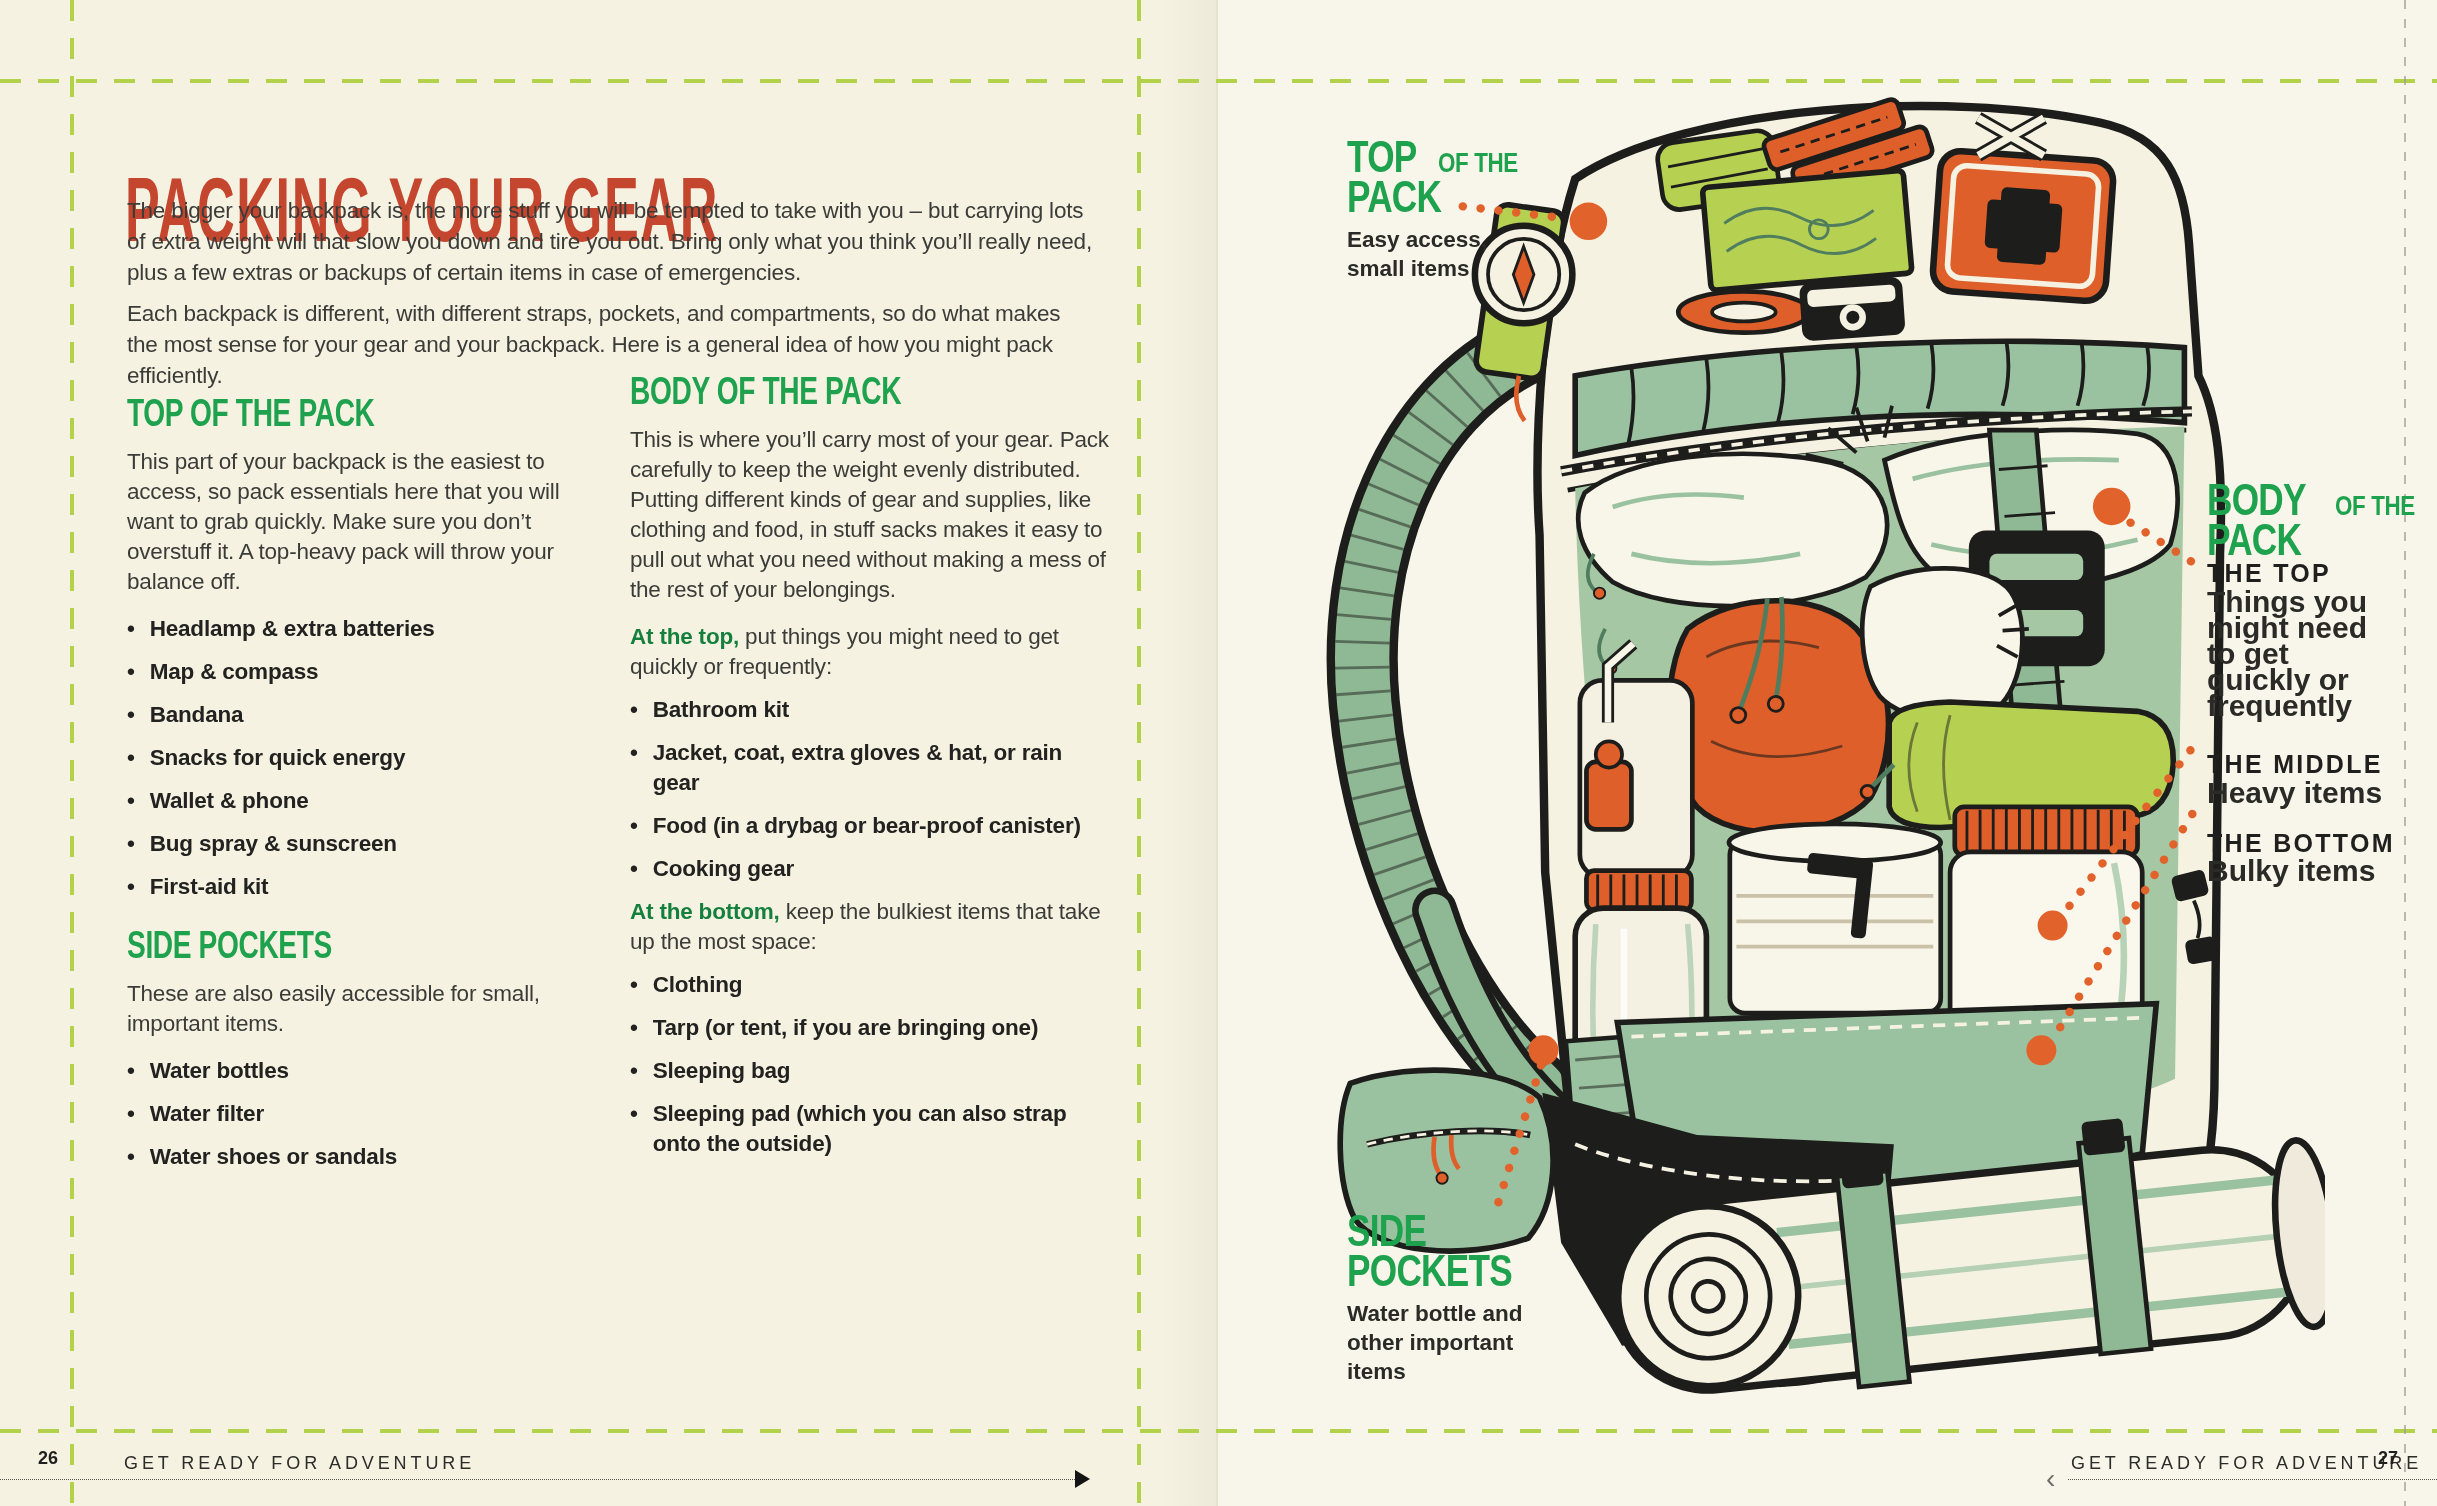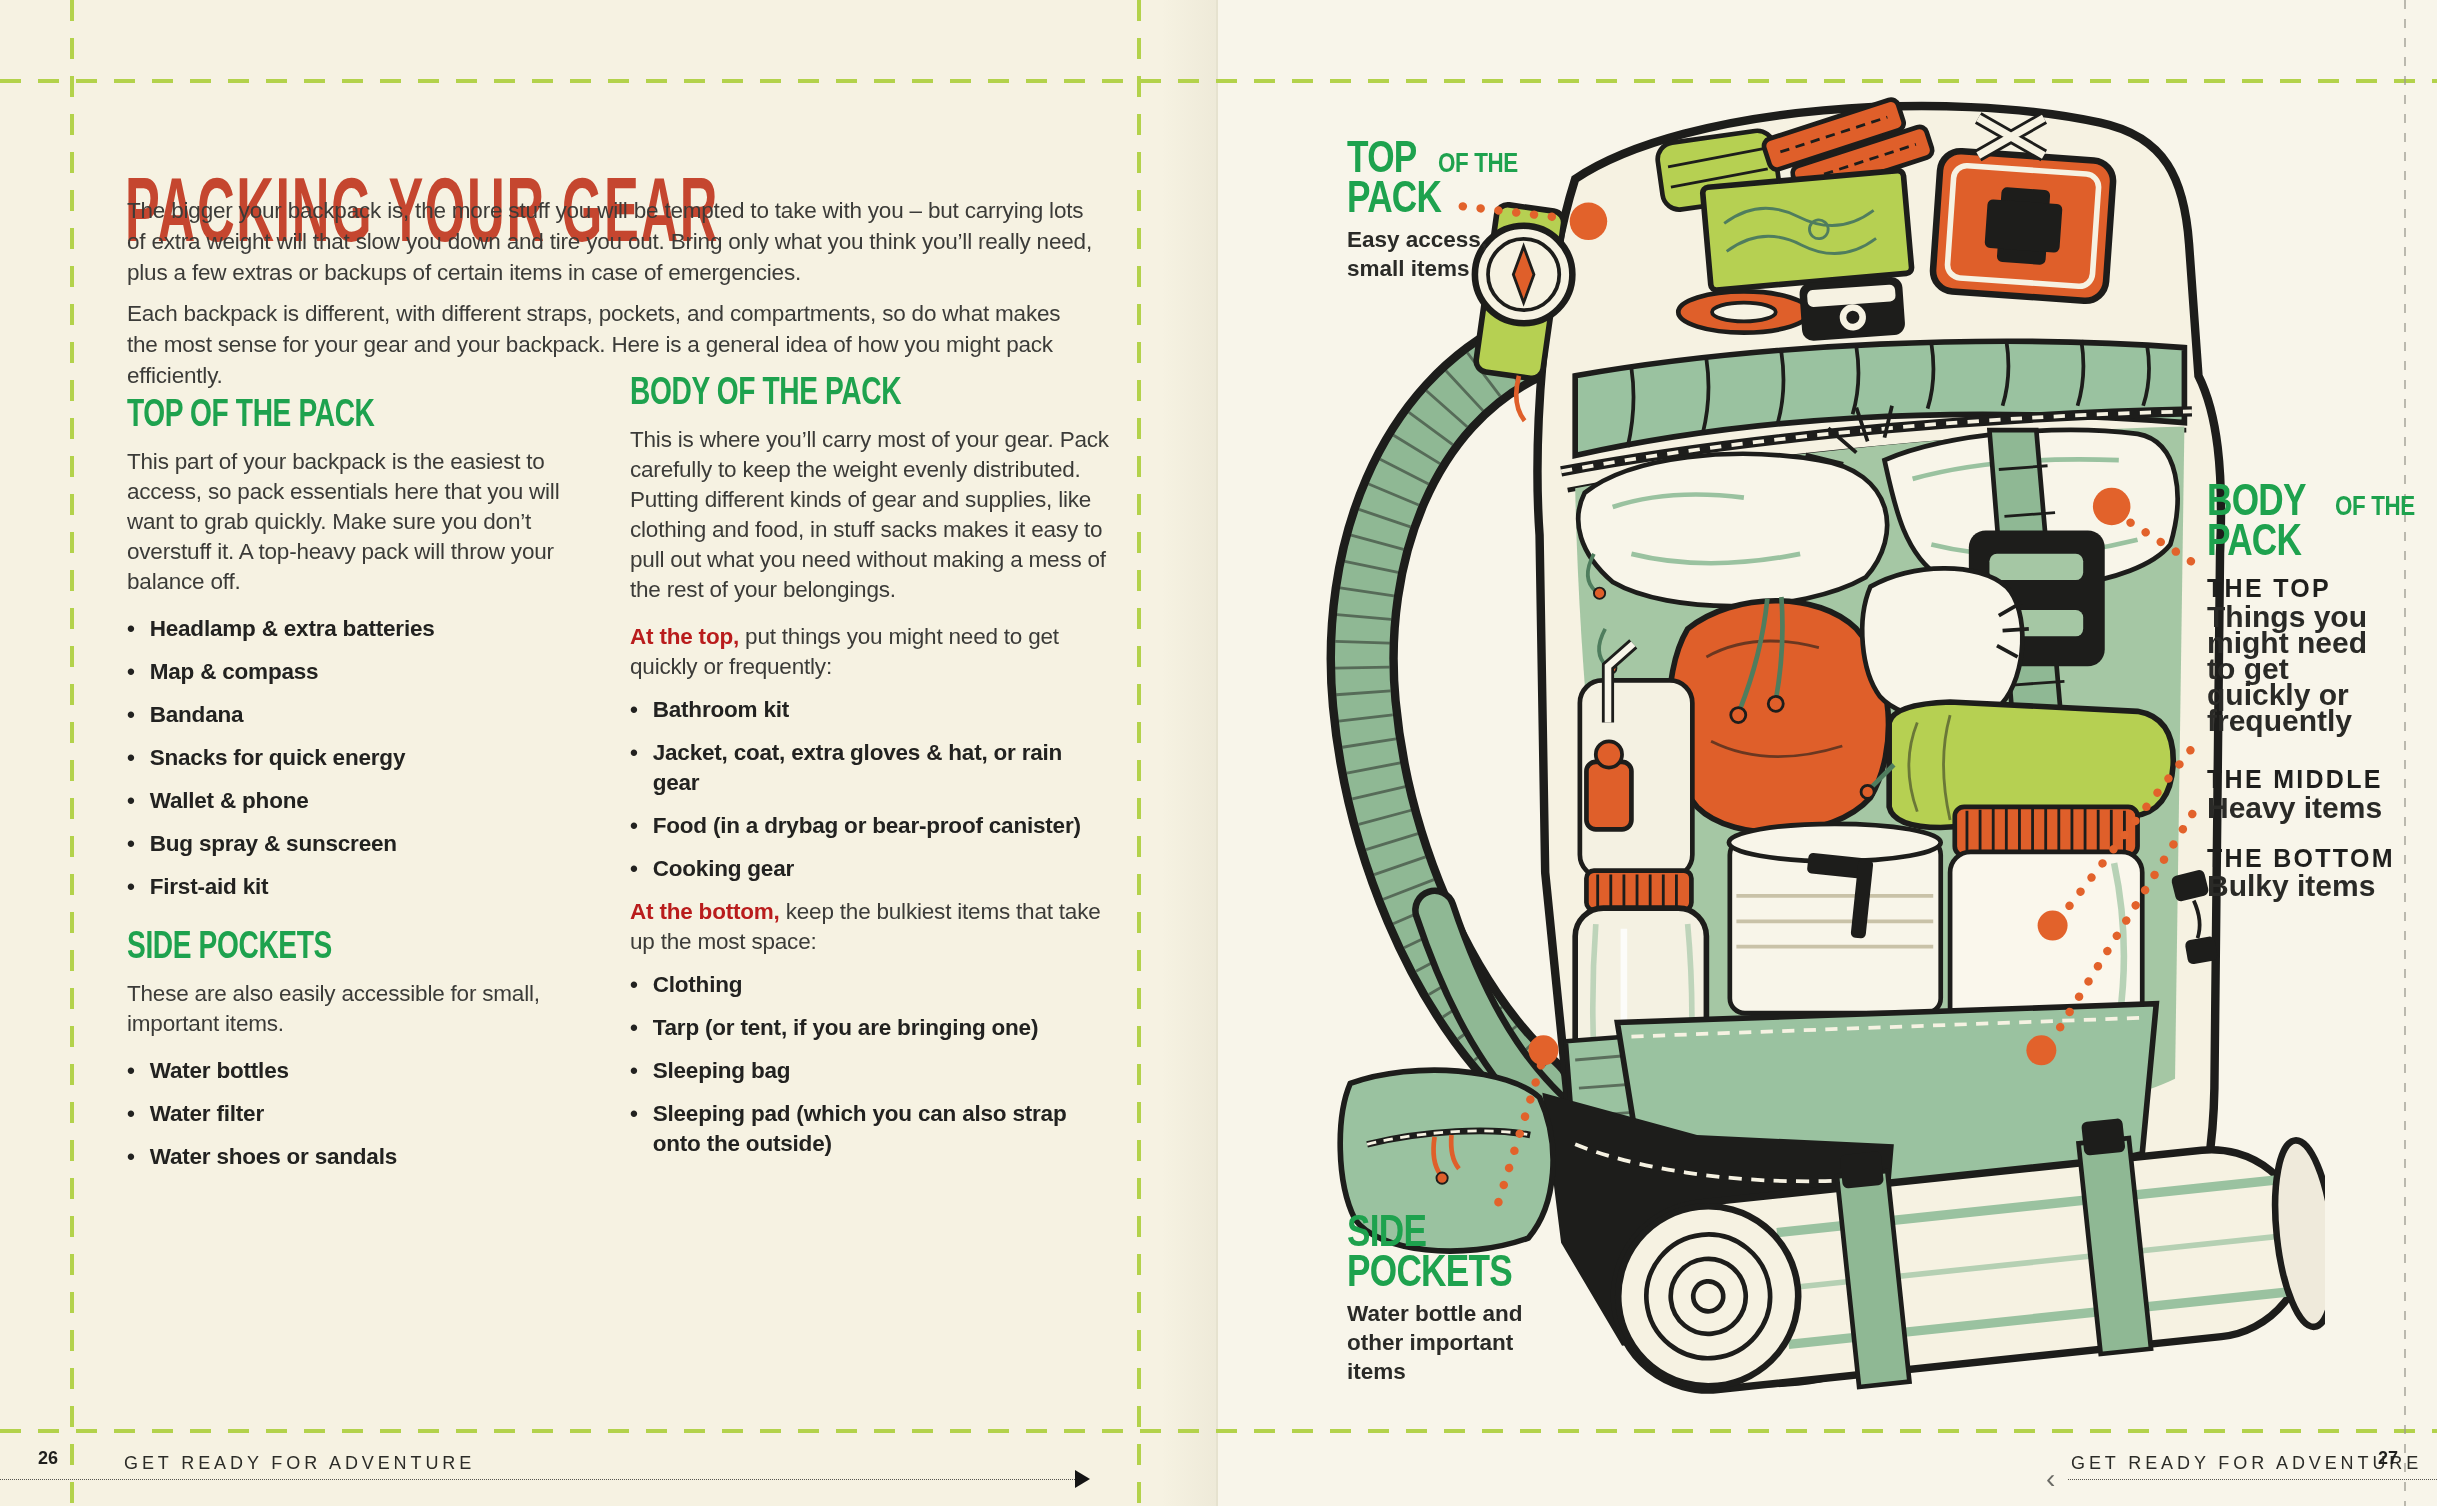--- a/index.html
+++ b/index.html
@@ -34,21 +34,21 @@
   .col2{left:630px;top:372px;width:480px;}
   .sec-heading{
     color:#1ea24e;font-weight:bold;font-size:38px;line-height:1;white-space:nowrap;
     letter-spacing:-0.5px;display:inline-block;transform:scaleX(.74);transform-origin:left top;
     margin:0 0 15px 0;
   }
   .sec-body{margin:0 0 17px 0;}
   ul.blist{list-style:none;margin:3.8px 0 24.4px 0;padding:0;}
   ul.blist li{display:flex;gap:15px;margin-bottom:13px;font-weight:bold;color:#222220;}
   ul.blist li .dot{flex:0 0 auto;}
-  .lead{color:#b91c1c;font-weight:bold;}
+  .lead{color:#15803d;font-weight:bold;}
   .subsec{margin:0 0 13px 0;}
   
   .co-green{color:#1ea24e;font-weight:bold;line-height:.92;}
   .co-big{font-size:44px;display:inline-block;transform:scaleX(.8);transform-origin:left bottom;letter-spacing:-0.9px;}
   .co-small{font-size:28px;display:inline-block;transform:scaleX(.8);transform-origin:left bottom;letter-spacing:-0.5px;}
   .co-desc{font-size:22.5px;line-height:29px;color:#2a2a27;margin-top:7.5px;}
   .zone-label{font-size:25px;font-weight:bold;letter-spacing:2.3px;color:#1f1f1d;white-space:nowrap;}
   .zone-desc{font-size:30px;line-height:26px;color:#2a2a27;margin-top:3.8px;}
   .callout-top{left:1347px;top:137px;width:244px;}
   .callout-body{left:2207px;top:480px;width:231px;}
@@ -391,21 +391,21 @@
 
 <div class="abs callout-top co-green">
   <div><span class="co-big">TOP</span>&nbsp;<span class="co-small">OF THE</span></div>
   <div><span class="co-big">PACK</span></div>
   <div class="co-desc" style="width:164px;">Easy access, small items</div>
 </div>
 
 <div class="abs callout-body co-green">
   <div><span class="co-big">BODY</span>&nbsp;<span class="co-small">OF THE</span></div>
   <div><span class="co-big">PACK</span></div>
-  <div style="margin-top:16px;">
+  <div style="margin-top:1px;">
     <div class="zone-label">THE TOP</div>
     <div class="zone-desc" style="width:192px;">Things you might need to get quickly or frequently</div>
   </div>
   <div style="margin-top:34px;">
     <div class="zone-label">THE MIDDLE</div>
     <div class="zone-desc">Heavy items</div>
   </div>
   <div style="margin-top:26px;">
     <div class="zone-label">THE BOTTOM</div>
     <div class="zone-desc">Bulky items</div>

